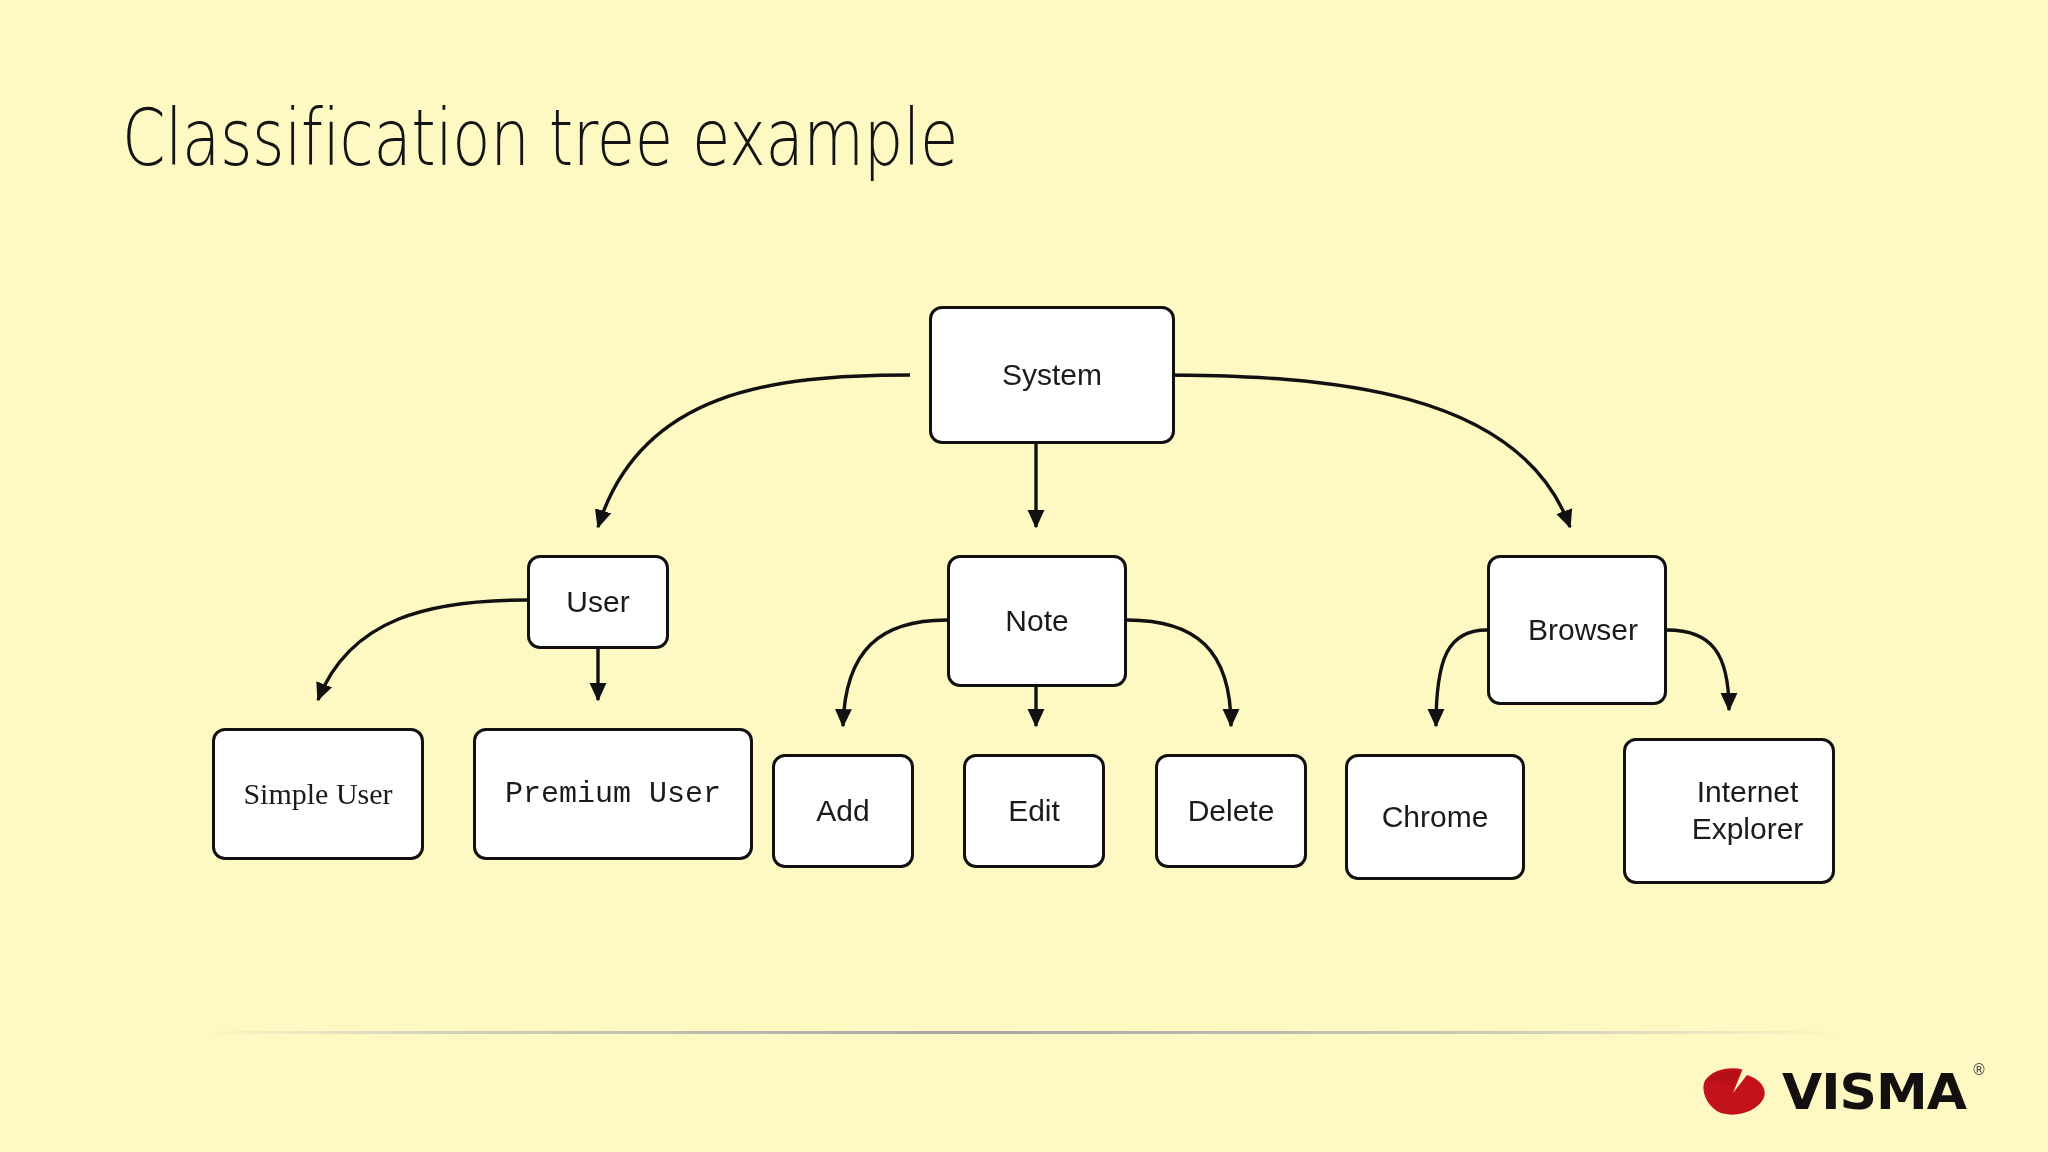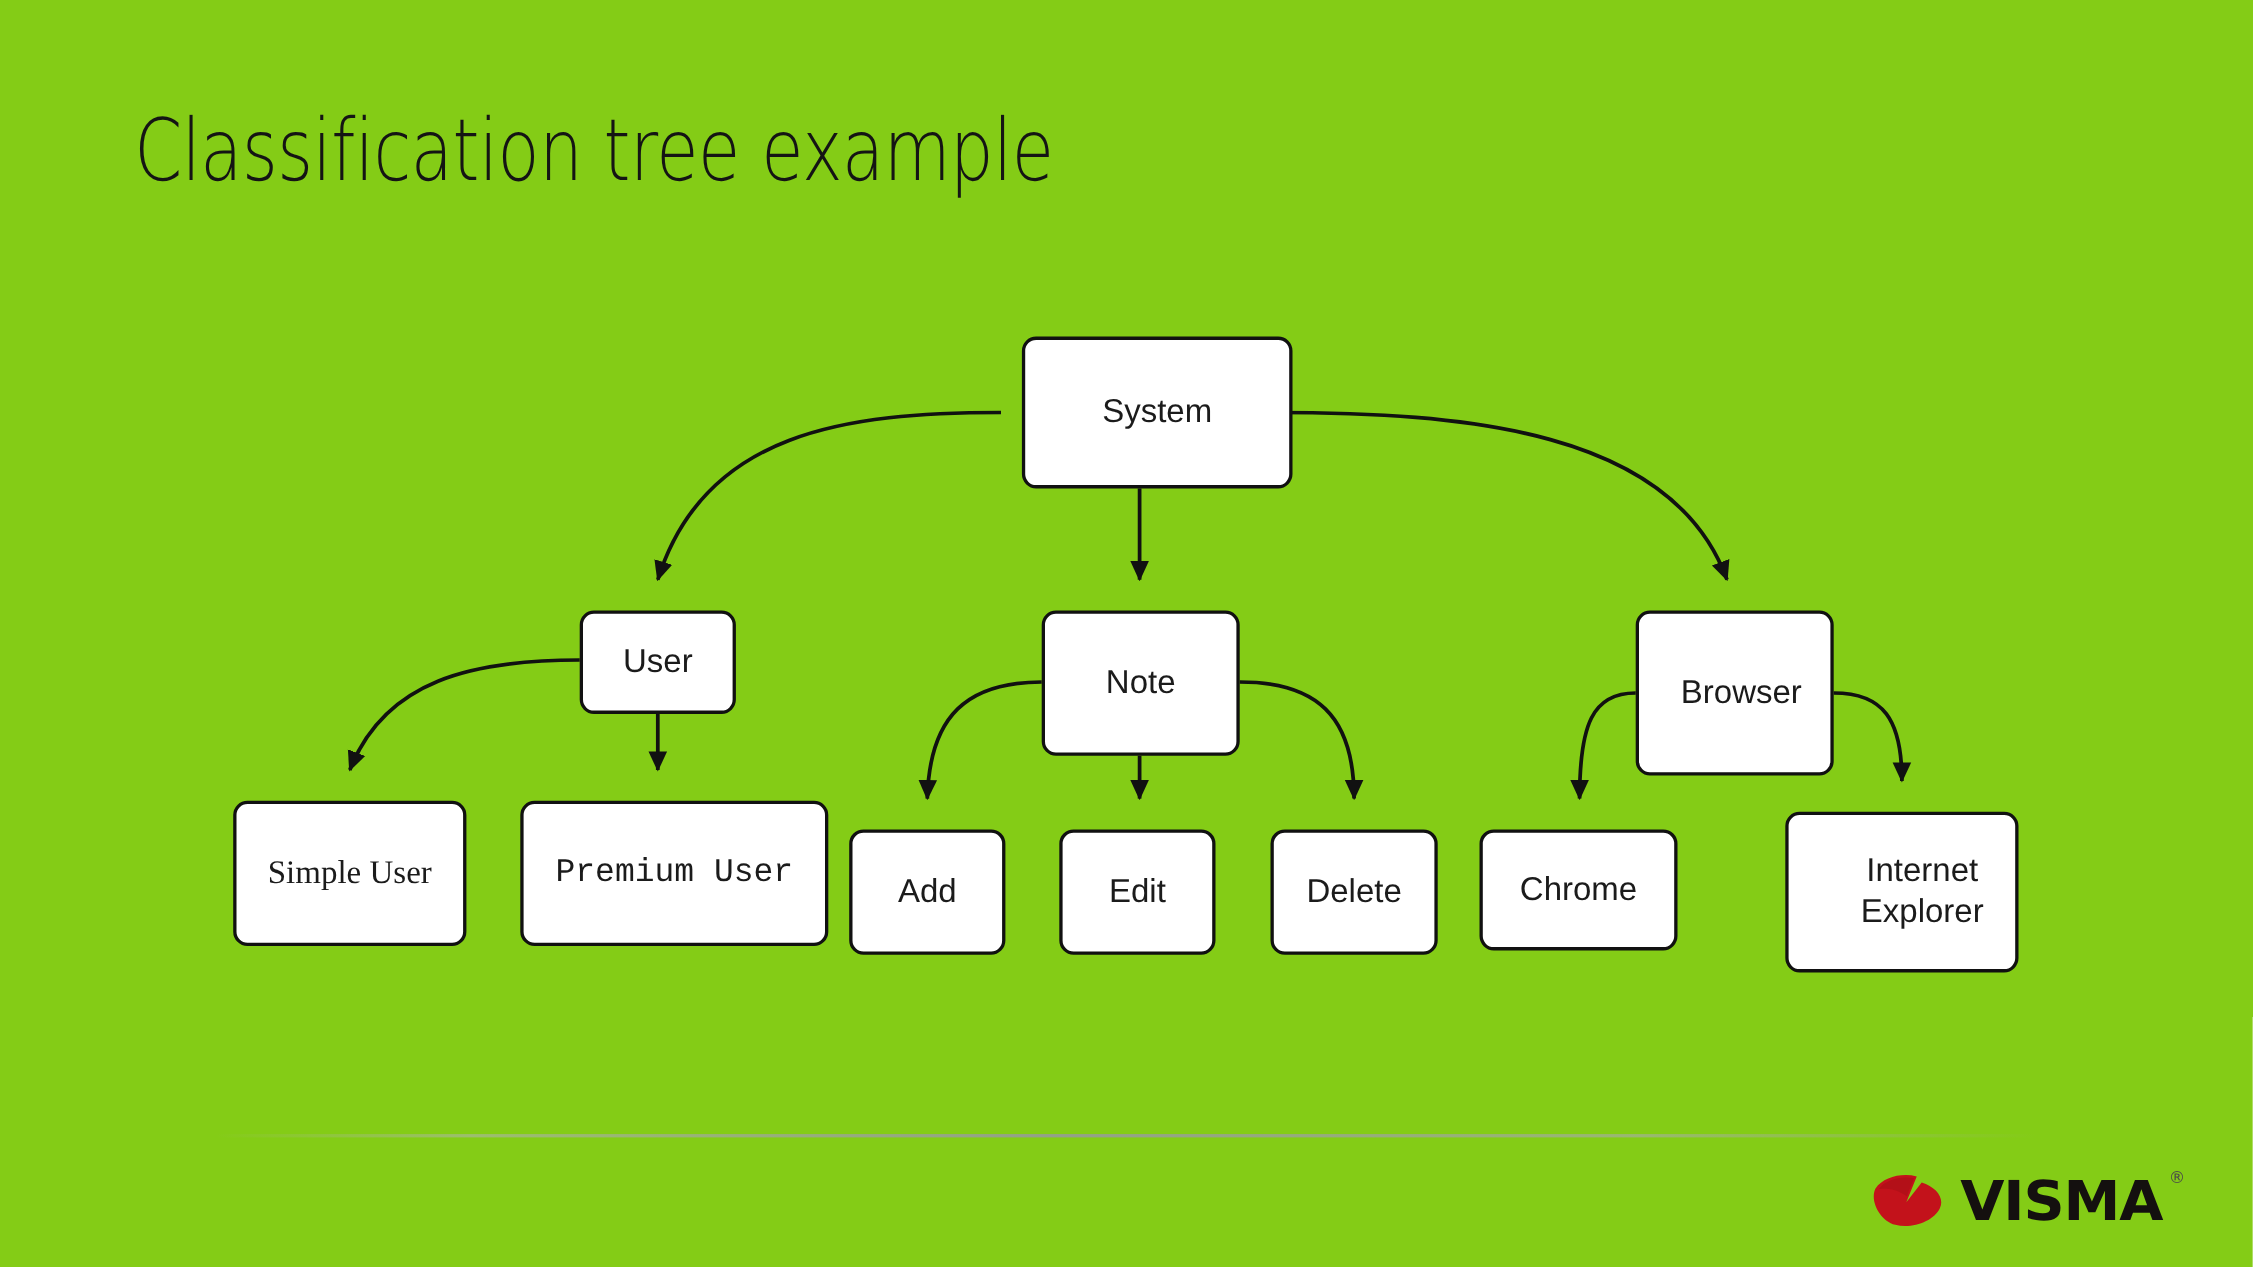--- a/index.html
+++ b/index.html
@@ -15,21 +15,21 @@
     overflow: hidden;
     font-family: "Liberation Sans", sans-serif;
     background: #ffffff;
   }
 
   #slide {
     position: absolute;
     left: 0; top: 0;
     width: 2048px;
     height: 1152px;
-    background: #84cc16;
+    background: #fef9c3;
   }
 
   
   #slide-title {
     position: absolute;
     left: 122px;
     top: 96px;
     font-family: "DejaVu Sans", sans-serif;
     font-size: 78px;
     font-weight: 300;
@@ -206,21 +206,21 @@
     </div>
 
     <div class="node" style="left:963px; top:754px; width:142px; height:114px;">
       <span class="node-label">Edit</span>
     </div>
 
     <div class="node" style="left:1155px; top:754px; width:152px; height:114px;">
       <span class="node-label">Delete</span>
     </div>
 
-    <div class="node" style="left:1345px; top:754px; width:180px; height:110px;text-align:center;">
+    <div class="node" style="left:1345px; top:754px; width:180px; height:126px;text-align:center;">
       <span class="node-label">Chrome</span>
     </div>
 
     <div class="node" style="left:1623px; top:738px; width:212px; height:146px;padding-left:37px;">
       <span class="node-label">Internet
 Explorer</span>
     </div>
 
   </div>
 

